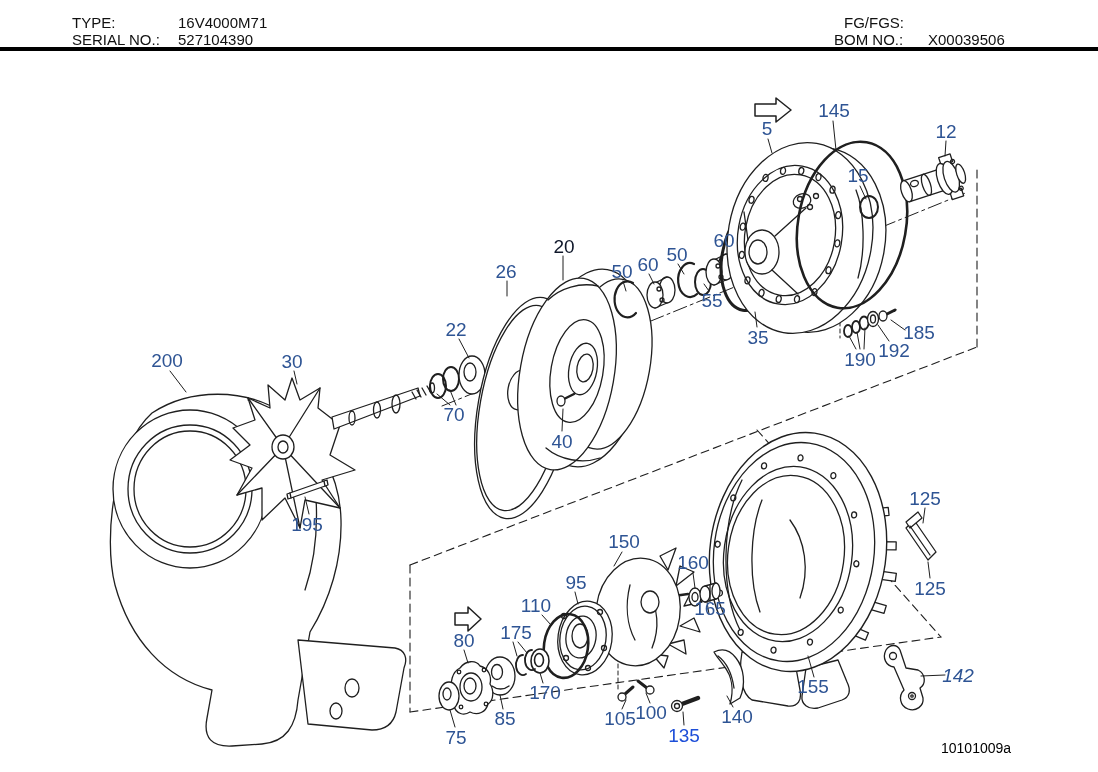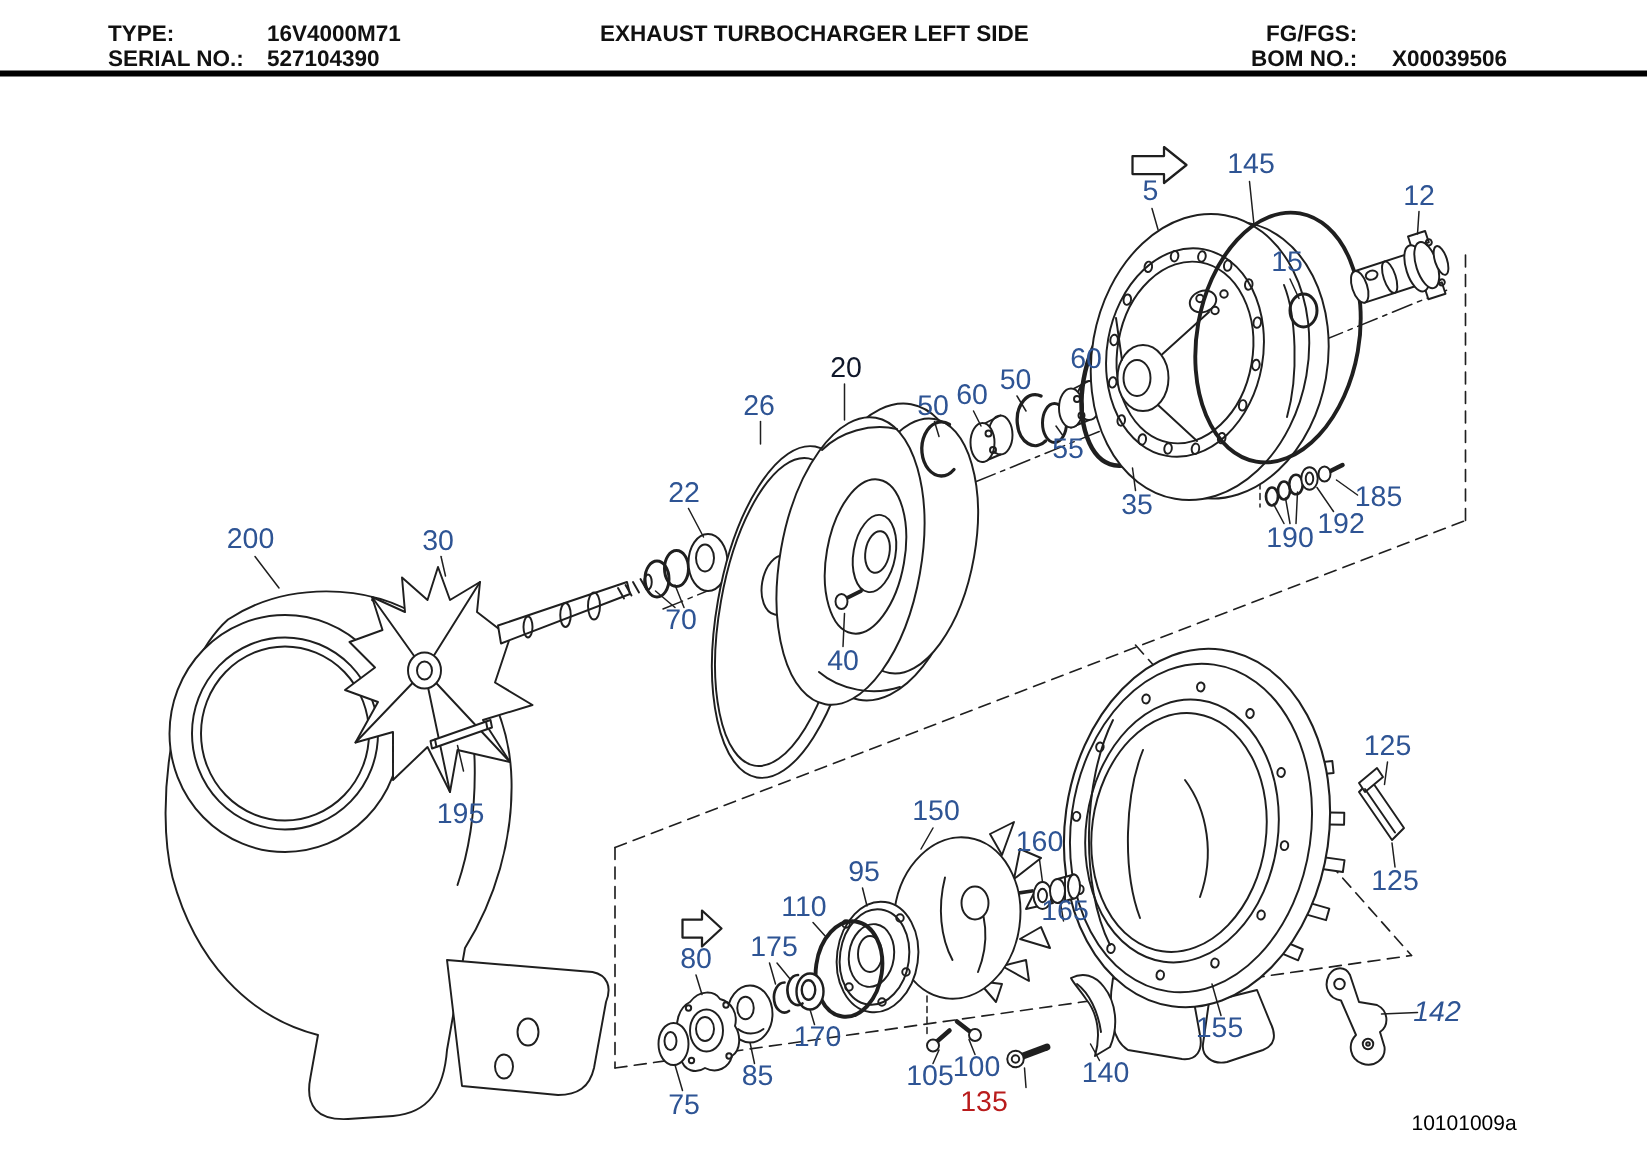--- a/index.html
+++ b/index.html
@@ -1,33 +1,32 @@
 <!DOCTYPE html>
 <html><head>
 <meta charset="utf-8">
 <style>
   html,body{margin:0;padding:0;background:#fff;}
   .page{position:relative;width:1098px;height:772px;background:#fff;overflow:hidden;
         font-family:"Liberation Sans",sans-serif;}
-  .hdr{position:absolute;font-weight:bold;font-size:15px;color:#111;white-space:nowrap;}
+  .hdr{position:absolute;font-weight:normal;font-size:15px;color:#111;white-space:nowrap;}
   .rule{position:absolute;left:0;top:47px;width:1098px;height:4px;background:#000;}
   .diagram-svg{position:absolute;left:0;top:0;}
   .callout{position:absolute;transform:translate(-50%,-50%);font-size:19px;line-height:1;
            white-space:nowrap;}
   .footer-num{position:absolute;left:941px;top:740px;font-weight:normal;font-size:14px;color:#000;text-align:center;}
   svg *{vector-effect:non-scaling-stroke;}
 </style>
 </head>
 <body>
 
 <div class="page">
 
   <div class="hdr" style="left:72px;top:14px">TYPE:</div>
   <div class="hdr" style="left:178px;top:14px">16V4000M71</div>
-  <div class="hdr" style="left:400px;top:14px">EXHAUST TURBOCHARGER LEFT SIDE</div>
   <div class="hdr" style="left:844px;top:14px">FG/FGS:</div>
   <div class="hdr" style="left:72px;top:31px">SERIAL NO.:</div>
   <div class="hdr" style="left:178px;top:31px">527104390</div>
   <div class="hdr" style="left:834px;top:31px">BOM NO.:</div>
   <div class="hdr" style="left:928px;top:31px">X00039506</div>
   <div class="rule"></div>
 
   <svg class="diagram-svg" width="1098" height="772" viewBox="0 0 1098 772" fill="none" stroke="#1f1f1f" stroke-width="1.3" stroke-linecap="round" stroke-linejoin="round">
 
     <g>
@@ -377,38 +376,38 @@
       <div class="callout" style="left: 648px; top: 264px; color: rgb(46, 84, 148);">60</div>
       <div class="callout" style="left: 677px; top: 254px; color: rgb(46, 84, 148);">50</div>
       <div class="callout" style="left: 724px; top: 240px; color: rgb(46, 84, 148);">60</div>
       <div class="callout" style="left: 712px; top: 300px; color: rgb(46, 84, 148);">55</div>
       <div class="callout" style="left: 758px; top: 337px; color: rgb(46, 84, 148);">35</div>
       <div class="callout" style="left: 456px; top: 329px; color: rgb(46, 84, 148);">22</div>
       <div class="callout" style="left: 454px; top: 414px; color: rgb(46, 84, 148);">70</div>
       <div class="callout" style="left: 562px; top: 441px; color: rgb(46, 84, 148);">40</div>
       <div class="callout" style="left: 292px; top: 361px; color: rgb(46, 84, 148);">30</div>
       <div class="callout" style="left: 167px; top: 360px; color: rgb(46, 84, 148);">200</div>
-      <div class="callout" style="left: 307px; top: 524px; color: rgb(46, 84, 148); margin-top: 19px;">195</div>
+      <div class="callout" style="left: 307px; top: 524px; color: rgb(46, 84, 148);">195</div>
       <div class="callout" style="left: 919px; top: 332px; color: rgb(46, 84, 148);">185</div>
       <div class="callout" style="left: 860px; top: 359px; color: rgb(46, 84, 148);">190</div>
       <div class="callout" style="left: 894px; top: 350px; color: rgb(46, 84, 148);">192</div>
       <div class="callout" style="left: 925px; top: 498px; color: rgb(46, 84, 148);">125</div>
       <div class="callout" style="left: 930px; top: 588px; color: rgb(46, 84, 148);">125</div>
       <div class="callout" style="left: 624px; top: 541px; color: rgb(46, 84, 148);">150</div>
       <div class="callout" style="left: 693px; top: 562px; color: rgb(46, 84, 148);">160</div>
       <div class="callout" style="left: 576px; top: 582px; color: rgb(46, 84, 148);">95</div>
       <div class="callout" style="left: 536px; top: 605px; color: rgb(46, 84, 148);">110</div>
       <div class="callout" style="left: 710px; top: 608px; color: rgb(46, 84, 148);">165</div>
       <div class="callout" style="left: 516px; top: 632px; color: rgb(46, 84, 148);">175</div>
       <div class="callout" style="left: 464px; top: 640px; color: rgb(46, 84, 148);">80</div>
       <div class="callout" style="left: 545px; top: 692px; color: rgb(46, 84, 148);">170</div>
       <div class="callout" style="left: 505px; top: 718px; color: rgb(46, 84, 148);">85</div>
       <div class="callout" style="left: 456px; top: 737px; color: rgb(46, 84, 148);">75</div>
       <div class="callout" style="left: 620px; top: 718px; color: rgb(46, 84, 148);">105</div>
       <div class="callout" style="left: 651px; top: 712px; color: rgb(46, 84, 148);">100</div>
-      <div class="callout" style="left: 656px; top: 735px; color: #b91c1c;">135</div>
+      <div class="callout" style="left: 684px; top: 735px; color: #1d4ed8;">135</div>
       <div class="callout" style="left: 737px; top: 716px; color: rgb(46, 84, 148);">140</div>
       <div class="callout" style="left: 813px; top: 686px; color: rgb(46, 84, 148);">155</div>
       <div class="callout" style="left: 958px; top: 675px; color: rgb(46, 84, 148); font-style: italic;">142</div>
     </div>
 
   <div class="footer-num">10101009a</div>
 </div>
 
 </body></html>

